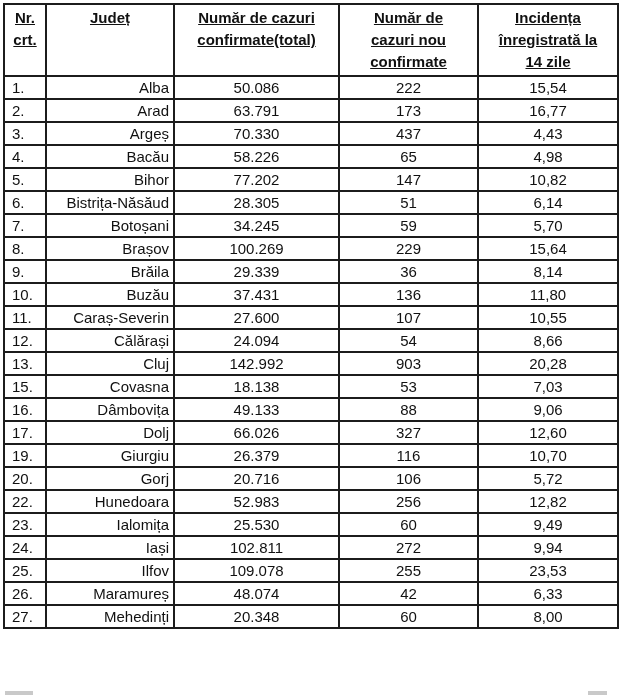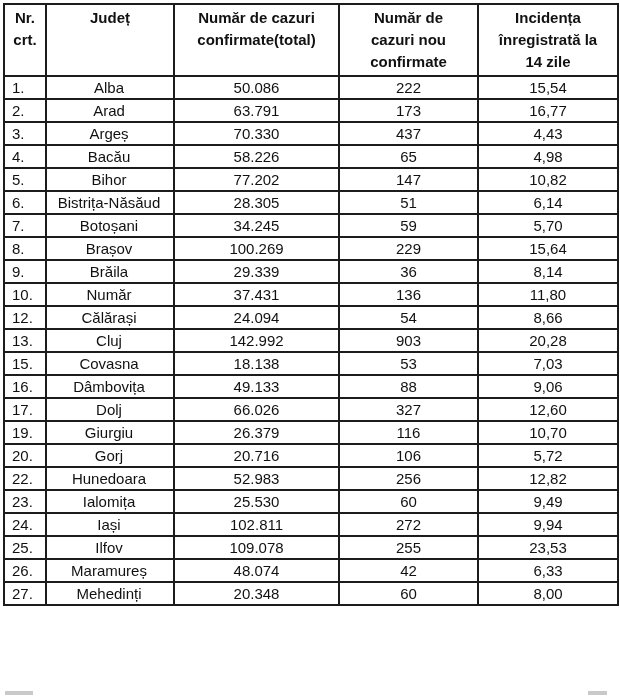--- a/index.html
+++ b/index.html
@@ -35,40 +35,41 @@
     font-weight: bold;
     font-size: 15px;
     vertical-align: top;
     text-align: center;
     height: 66px;
     padding: 2px 2px 2px 2px;
   }
   th .hline {
     display: block;
     line-height: 22px;
+    text-decoration: underline;
   }
   td {
     font-size: 15px;
     height: 21px;
     line-height: 21px;
     padding: 0 4px;
     text-align: center;
     font-weight: normal;
   }
   col.col-nr        { width: 42px; }
   col.col-judet     { width: 128px; }
   col.col-total     { width: 165px; }
   col.col-noi       { width: 139px; }
   col.col-incidenta { width: 140px; }
   td.col-nr {
     text-align: left;
     padding-left: 7px;
   }
   td.col-judet {
-    text-align: center;
+    text-align: right;
     padding-left: 2px;
   }
   
   .stub {
     position: absolute;
     height: 4px;
     background: #c9c9c9;
     top: 691px;
   }
   .stub-left  { left: 5px;  width: 28px; }
@@ -170,24 +171,31 @@
         </tr>
         <tr>
           <td class="col-nr">9.</td>
           <td class="col-judet">Brăila</td>
           <td class="col-total">29.339</td>
           <td class="col-noi">36</td>
           <td class="col-incidenta">8,14</td>
         </tr>
         <tr>
           <td class="col-nr">10.</td>
-          <td class="col-judet">Număr</td>
+          <td class="col-judet">Buzău</td>
           <td class="col-total">37.431</td>
           <td class="col-noi">136</td>
           <td class="col-incidenta">11,80</td>
+        </tr>
+        <tr>
+          <td class="col-nr">11.</td>
+          <td class="col-judet">Caraș-Severin</td>
+          <td class="col-total">27.600</td>
+          <td class="col-noi">107</td>
+          <td class="col-incidenta">10,55</td>
         </tr>
         <tr>
           <td class="col-nr">12.</td>
           <td class="col-judet">Călărași</td>
           <td class="col-total">24.094</td>
           <td class="col-noi">54</td>
           <td class="col-incidenta">8,66</td>
         </tr>
         <tr>
           <td class="col-nr">13.</td>

